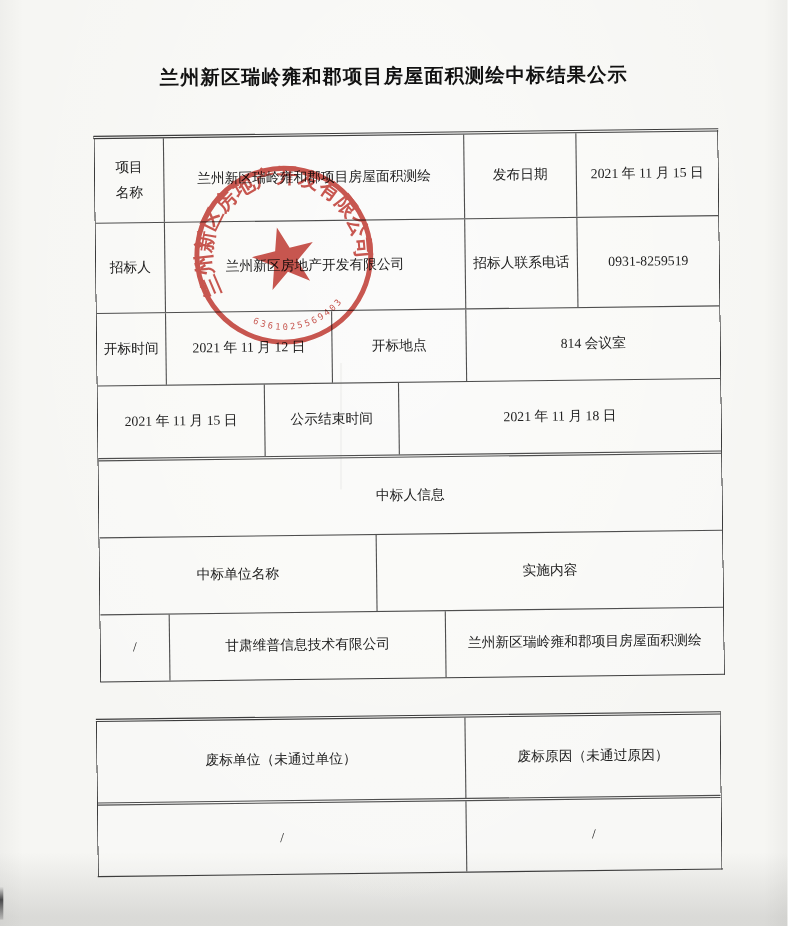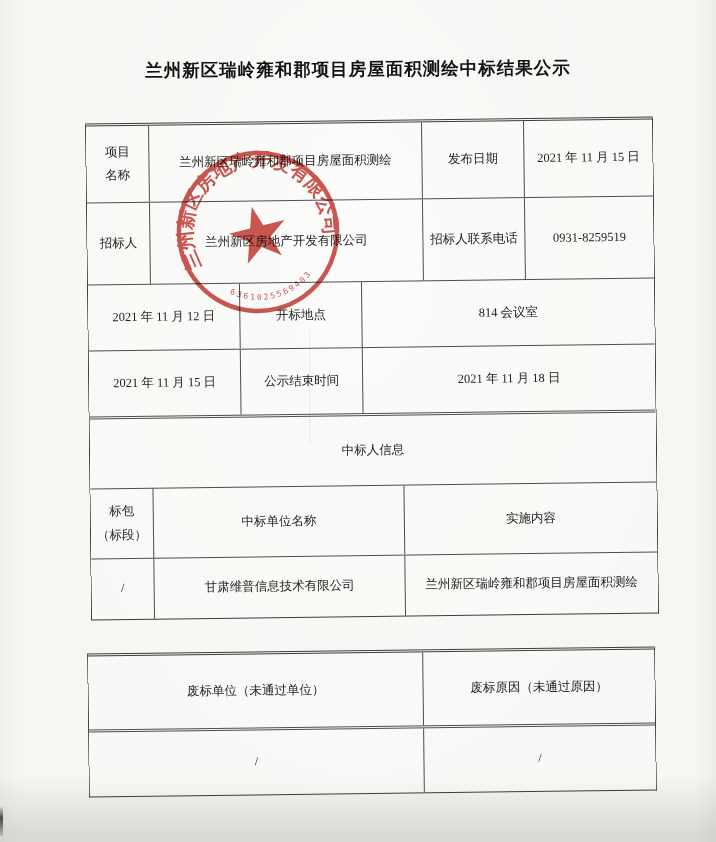--- a/index.html
+++ b/index.html
@@ -81,35 +81,34 @@
     <div class="cell w102">发布日期</div>
     <div class="cell grow">2021 年 11 月 15 日</div>
   </div>
   <div class="row" style="height:82px;">
     <div class="cell w62">招标人</div>
     <div class="cell w273">兰州新区房地产开发有限公司</div>
     <div class="cell w102">招标人联系电话</div>
     <div class="cell grow">0931-8259519</div>
   </div>
   <div class="row" style="height:66px;">
+    <div class="cell w62">开标时间</div>
     <div class="cell w151">2021 年 11 月 12 日</div>
     <div class="cell w122">开标地点</div>
     <div class="cell grow">814 会议室</div>
   </div>
   <div class="row" style="height:66px;">
     <div class="cell w151">2021 年 11 月 15 日</div>
     <div class="cell w122">公示结束时间</div>
     <div class="cell grow">2021 年 11 月 18 日</div>
   </div>
   <div class="row dbl" style="height:72px;">
     <div class="cell grow">中标人信息</div>
   </div>
   <div class="row" style="height:70px;">
-    <div class="cell w62 pre">标包
-（标段）</div>
     <div class="cell w251">中标单位名称</div>
     <div class="cell grow">实施内容</div>
   </div>
   <div class="row" style="height:61px;">
     <div class="cell w62">/</div>
     <div class="cell w251">甘肃维普信息技术有限公司</div>
     <div class="cell grow">兰州新区瑞岭雍和郡项目房屋面积测绘</div>
   </div>
 </div>
 

